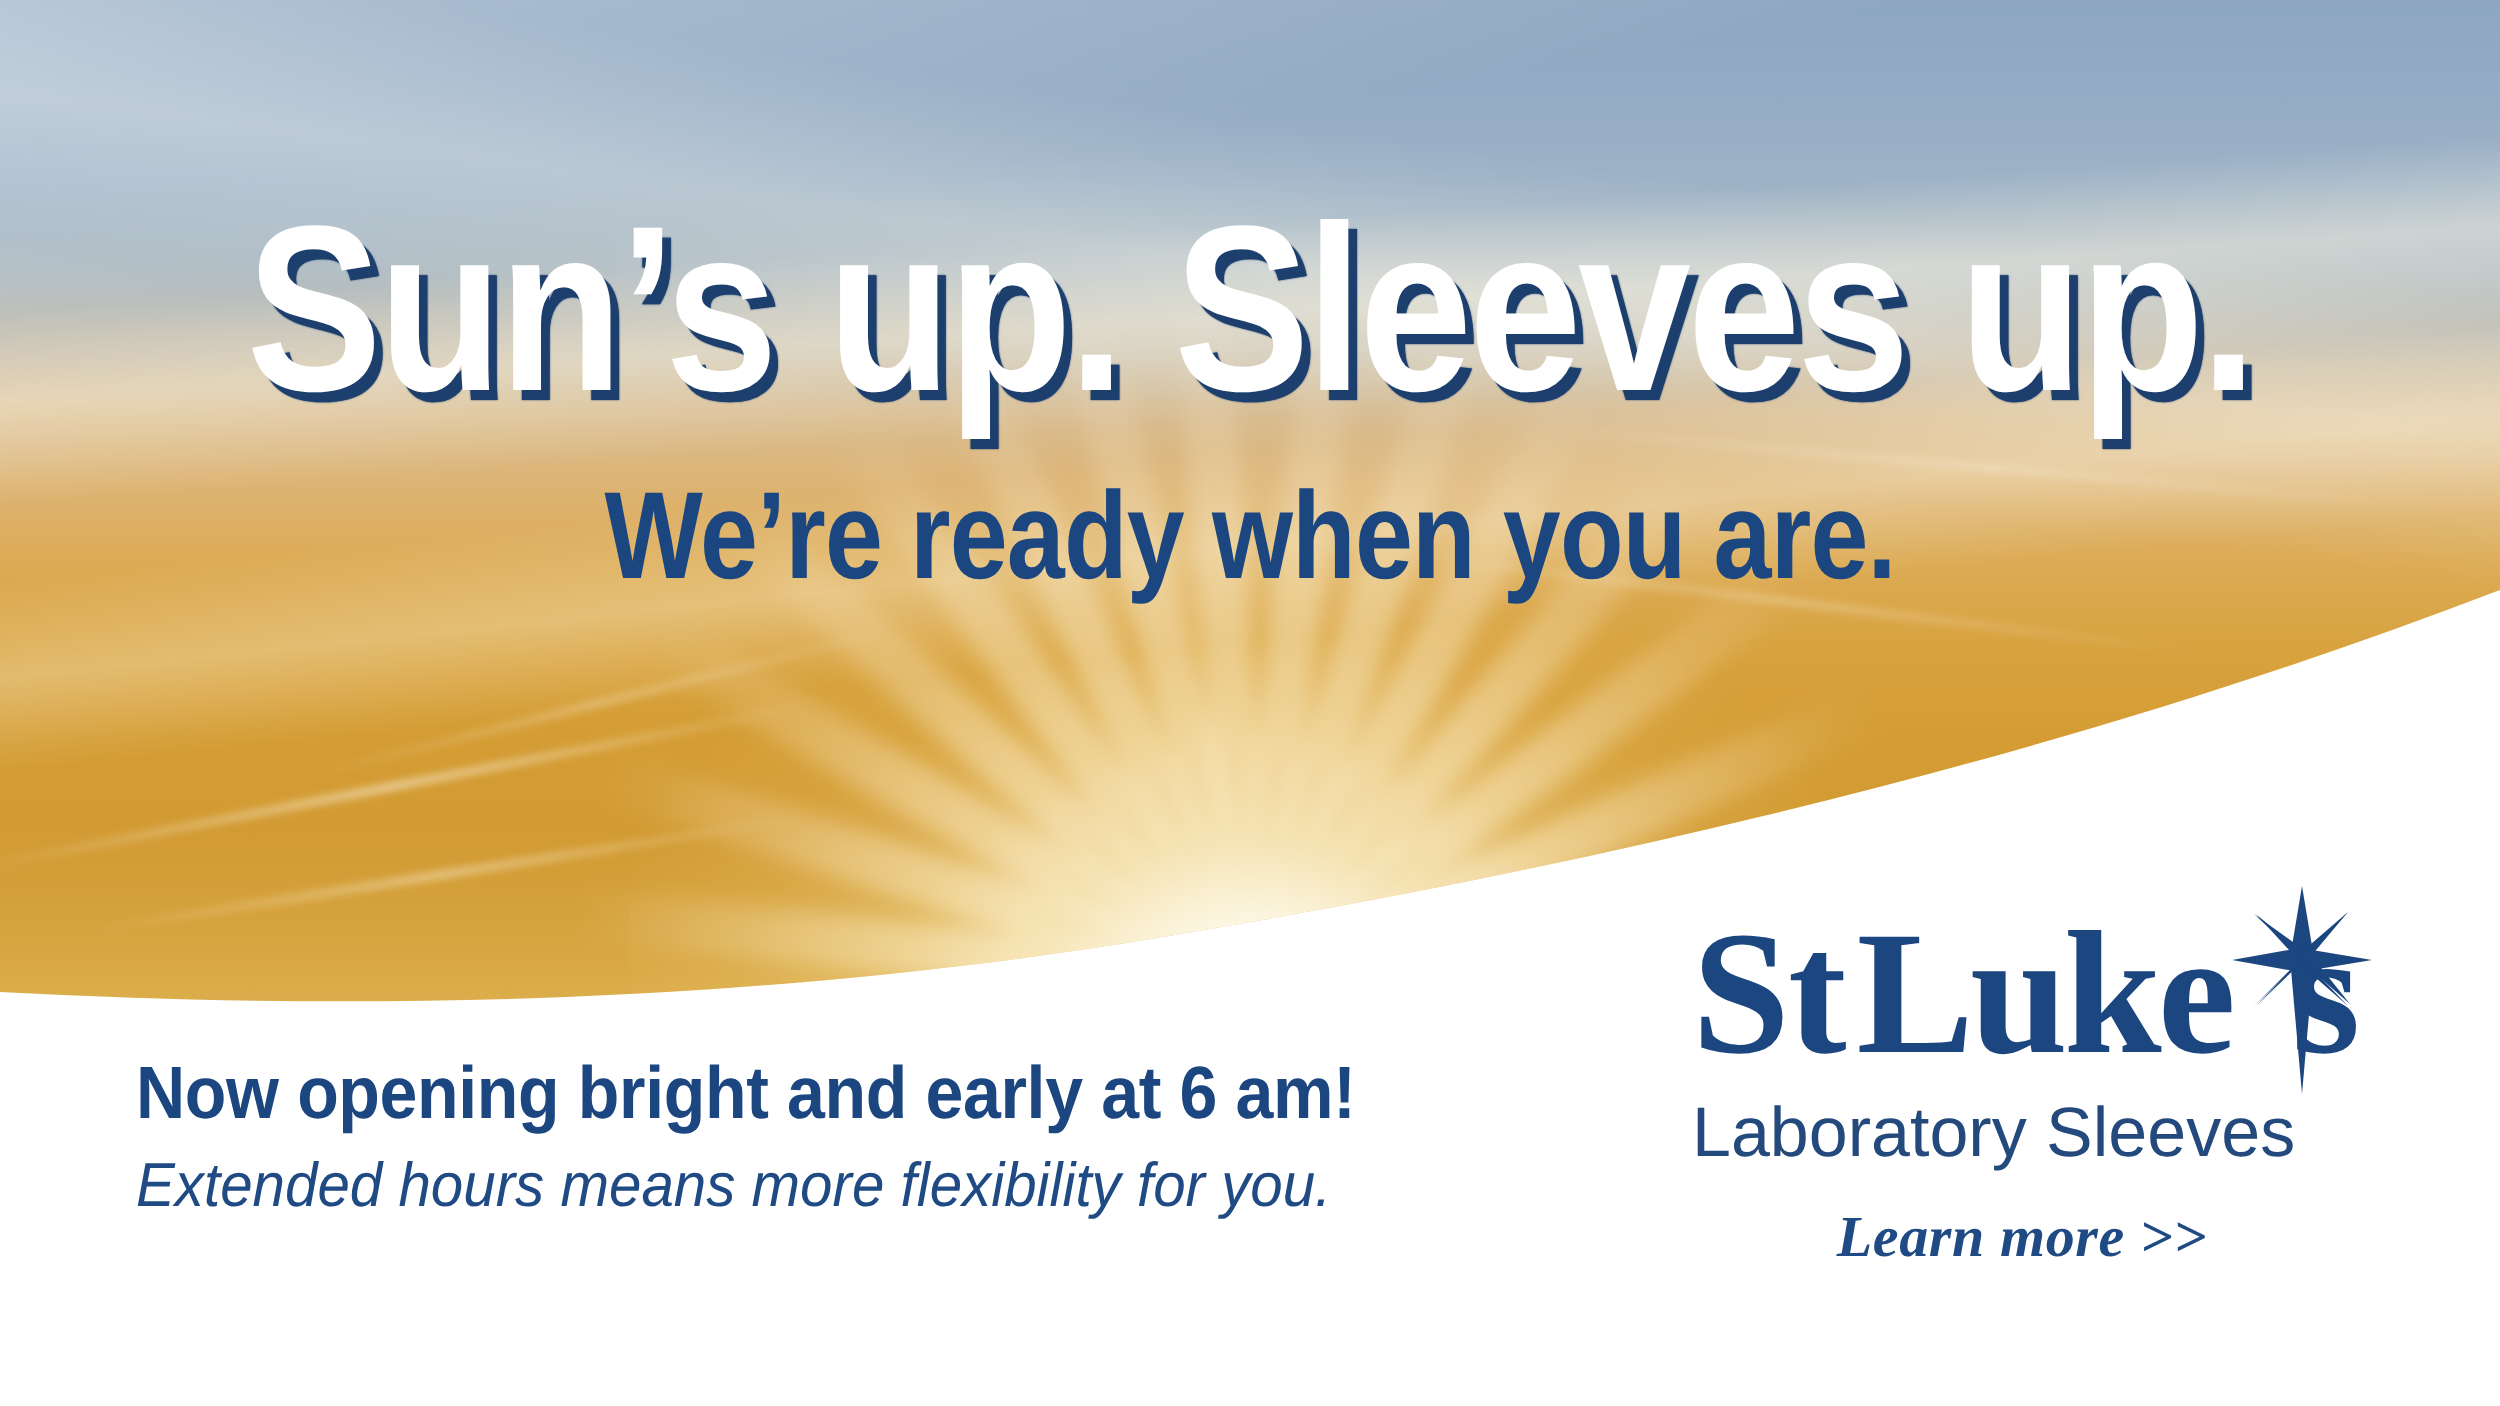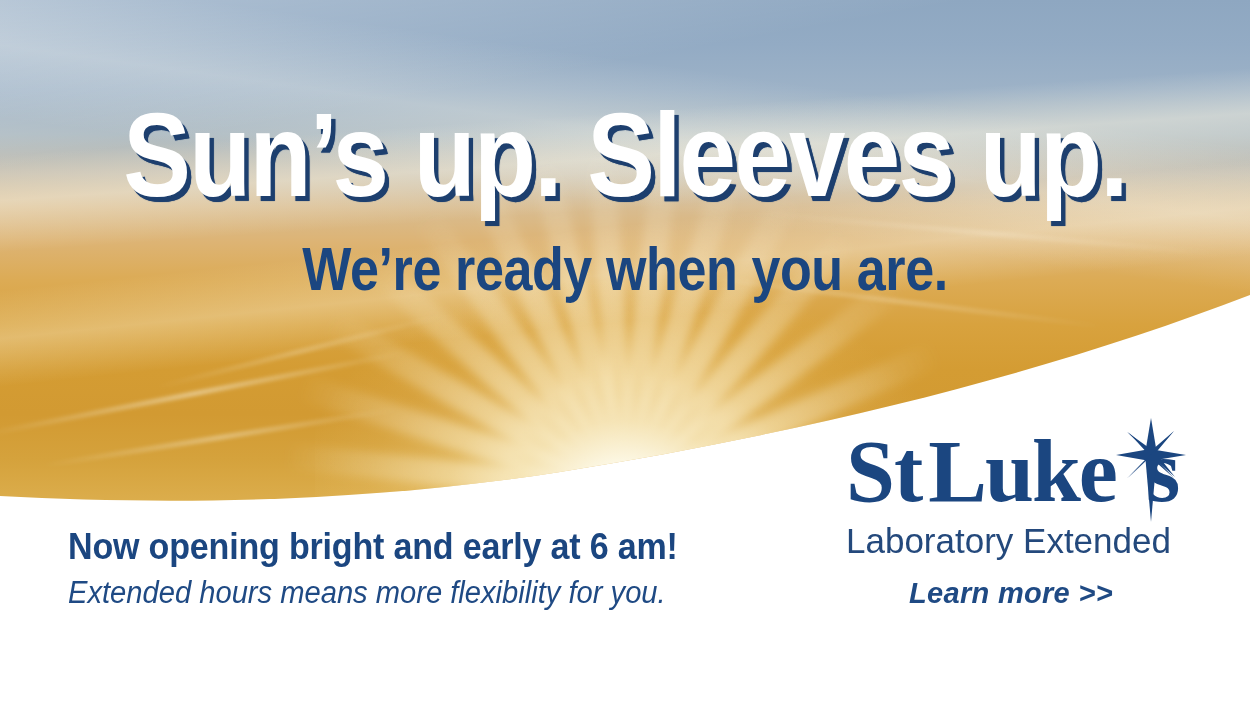--- a/index.html
+++ b/index.html
@@ -177,21 +177,21 @@
     color: #1f4a84;
     transform: scaleX(0.94);
     transform-origin: 0 50%;
     white-space: nowrap;
   }
 
   
   .logo {
     position: absolute;
     left: 846px;
-    top: 424px;
+    top: 450px;
     width: 360px;
   }
   .logo-wordmark {
     position: relative;
     height: 96px;
     font-family: "Liberation Serif", "DejaVu Serif", serif;
     font-weight: 700;
     font-size: 88px;
     line-height: 96px;
     color: #1b4680;
@@ -222,21 +222,21 @@
     font-size: 35px;
     line-height: 1.1;
     color: #24497c;
     letter-spacing: 0px;
     white-space: nowrap;
   }
   .logo-cta {
     margin-top: 16px;
     text-align: center;
     width: 330px;
-    font-family: Liberation Sans, sans-serif;
+    font-family: Liberation Serif, serif;
     font-style: italic;
     font-weight: 700;
     font-size: 29px;
     color: #1f4a84;
     letter-spacing: 0.3px;
     white-space: nowrap;
     cursor: pointer;
   }
 </style>
 </head>
@@ -295,18 +295,18 @@
             <polygon points="4,41 38,35 74,41 38,47"></polygon>
 
             <polygon points="15,18 40,36 62,17 41,42"></polygon>
             <polygon points="62,17 43,38 63,63 38,41"></polygon>
             <polygon points="15,64 38,42 16,18 40,39"></polygon>
             <polygon points="62,64 38,43 16,64 39,40"></polygon>
           </g>
         </svg>
       </span><span>s</span></div>
 
-    <div class="logo-tagline">Laboratory Extended</div>
+    <div class="logo-tagline">Laboratory Sleeves</div>
 
     <div class="logo-cta">Learn more &gt;&gt;</div>
   </div>
 
 </div>
 
 </body></html>

